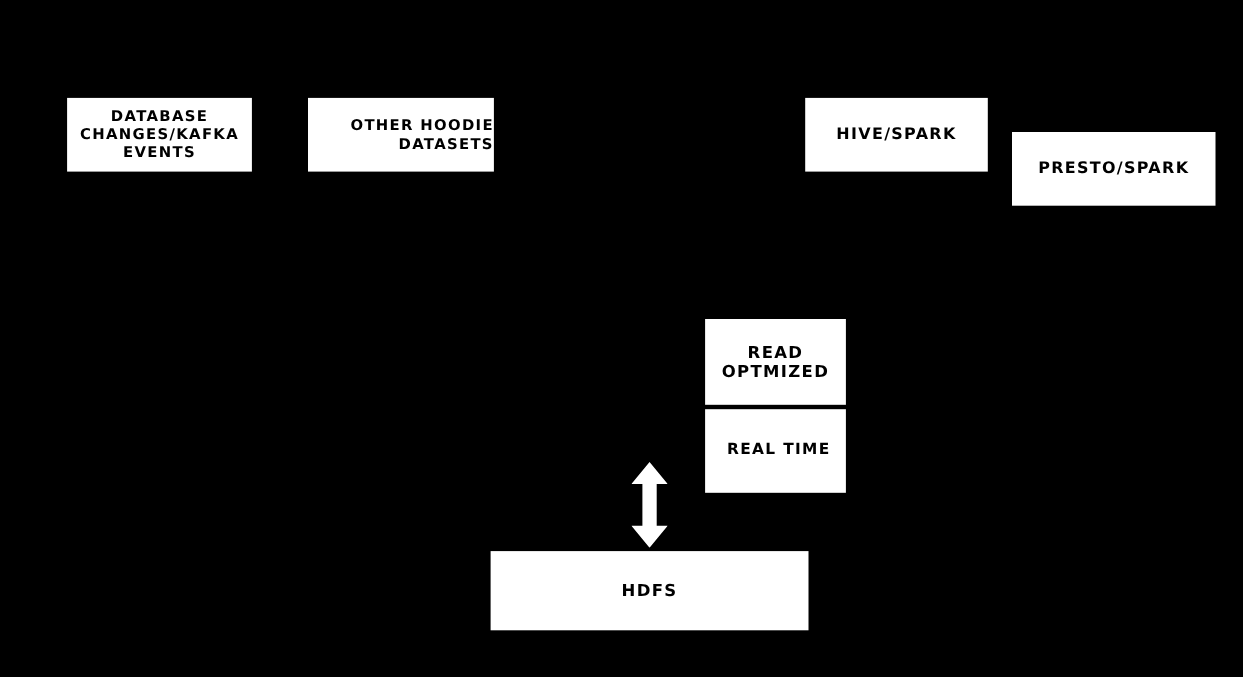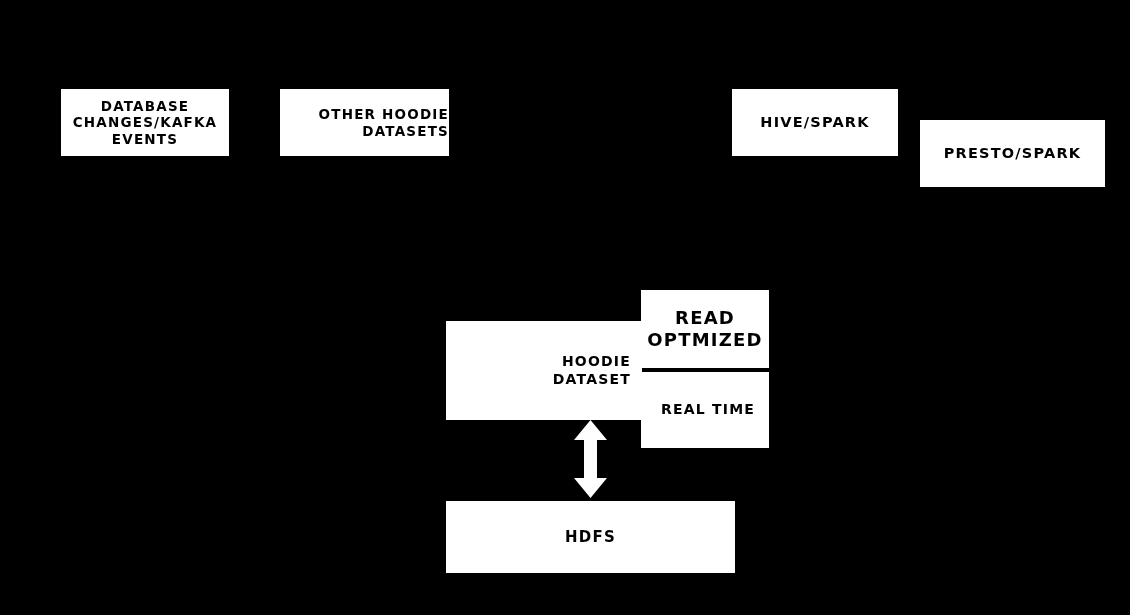--- a/index.html
+++ b/index.html
@@ -71,21 +71,21 @@
     padding-right: 11px;
     font-size: 14px;
   }
   #node-hoodie-dataset .label {
     text-align: right;
   }
 
   
   #node-read-optimized {
     left: 641px; top: 290px; width: 128px; height: 78px;
-    font-size: 18px;
+    font-size: 15px;
   }
   #node-real-time {
     left: 641px; top: 372px; width: 128px; height: 76px;
     font-size: 14px;
     justify-content: flex-start;
     padding-left: 20px;
   }
   #node-real-time .label { text-align: left; }
 
   
@@ -120,24 +120,20 @@
   </div>
 
   <div class="node" id="node-hive-spark">
     <span class="label">HIVE/SPARK</span>
   </div>
 
   <div class="node" id="node-presto-spark">
     <span class="label">PRESTO/SPARK</span>
   </div>
 
-  <div class="node" id="node-hoodie-dataset">
-    <span class="label">HOODIE
-DATASET</span>
-  </div>
 
   <div class="node" id="node-read-optimized">
     <span class="label">READ
 OPTMIZED</span>
   </div>
 
   <div class="node" id="node-hdfs">
     <span class="label">HDFS</span>
   </div>
 

